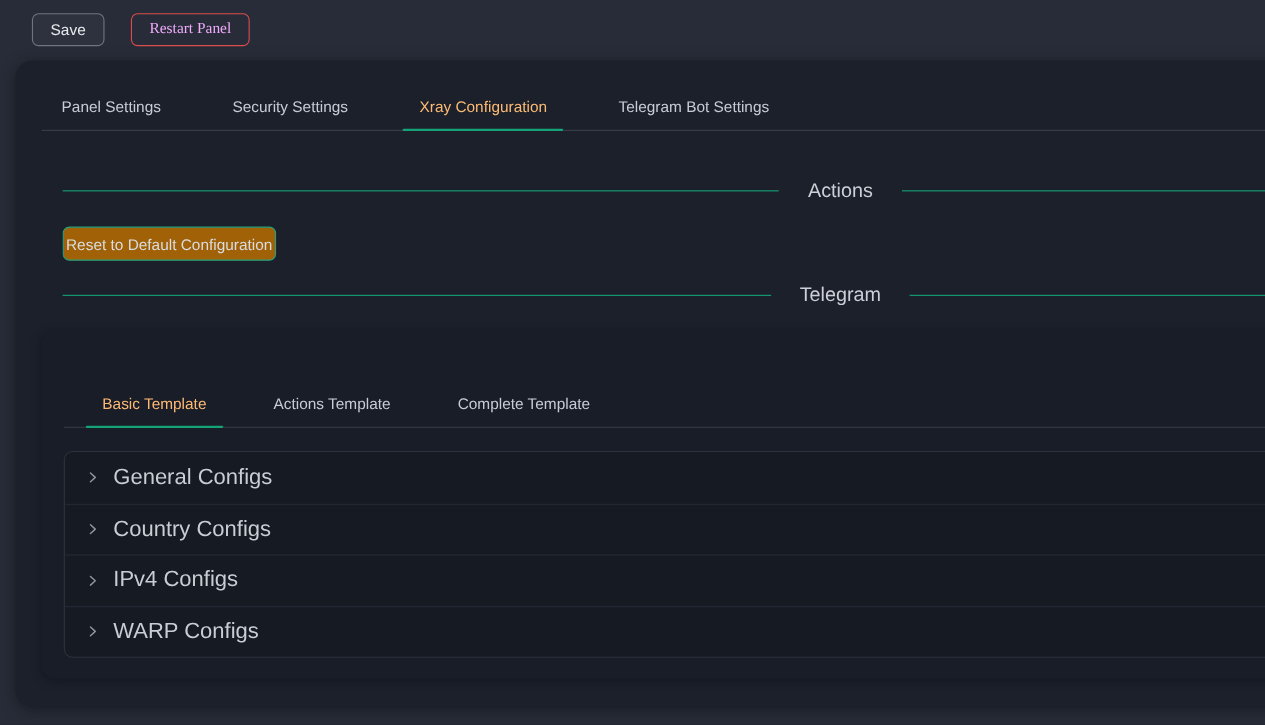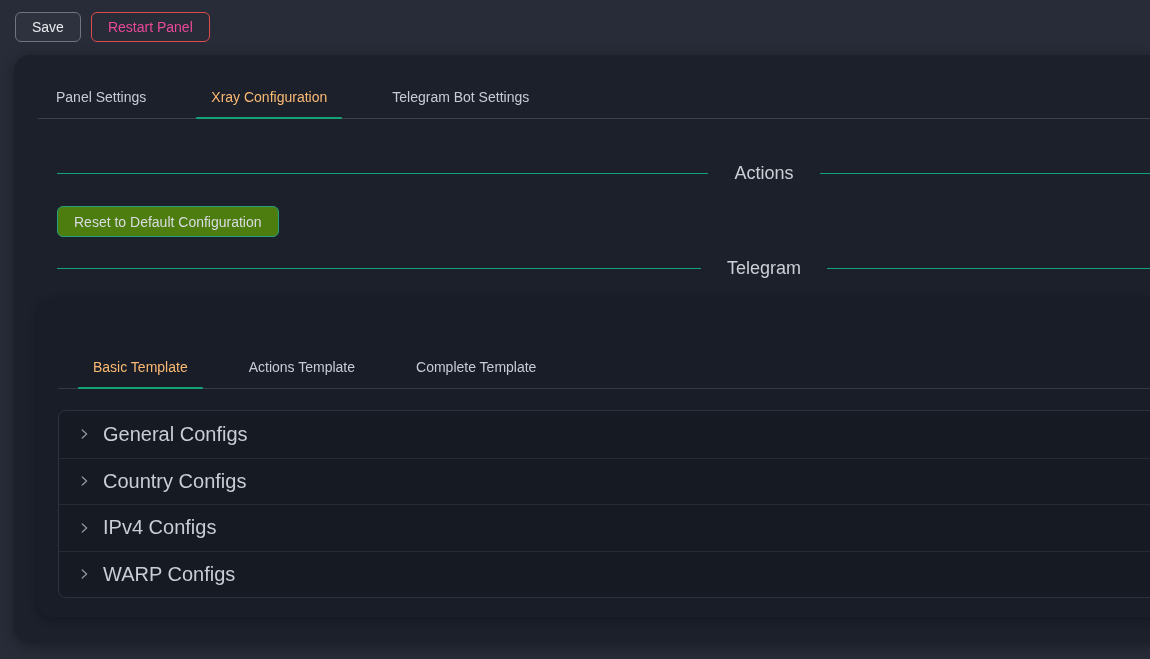--- a/index.html
+++ b/index.html
@@ -10,24 +10,24 @@
     background:#272c38;
     font-family:"Liberation Sans", sans-serif;
     color:#c9cdd4;
   }
 
   
   .topbar { position:absolute; top:12px; left:15px; display:flex; gap:10px; z-index:5; }
   .btn {
     height:30px; padding:0 16px; font-size:14px; border-radius:6px;
     display:inline-flex; align-items:center; justify-content:center;
-    cursor:pointer; font-family:"Liberation Sans", sans-serif;
+    cursor:pointer; font-family:"Liberation Sans", sans-serif;margin-left:14px;
   }
   .btn-save { background:#2d323e; border:1px solid #6e7480; color:#e8eaed; }
-  .btn-restart { background:transparent; border:1px solid #dd4c4c; color:#ec4899; }
+  .btn-restart { background:transparent; border:1px solid #dd4c4c; color:#f0abfc;font-family:Liberation Serif, serif; }
 
   
   .main-card {
     position:absolute; left:14px; top:55px; width:1500px; height:588px;
     background:#1b202b; border-radius:16px;
     box-shadow:0 3px 14px rgba(0,0,0,.35);
   }
 
   
   .main-tabs {
@@ -50,22 +50,22 @@
     position:absolute; left:43px; right:43px; height:24px;
     display:flex; align-items:center;
   }
   .divider-actions { top:106px; }
   .divider-templates { top:201px; }
   .divider-line { flex:1; height:1px; background:#15a277; }
   .divider-text { margin:0 26px; font-size:18px; color:#ccd0d6; white-space:nowrap; }
 
   
   .btn-reset {
-    position:absolute; left:43px; top:151px; height:31px; padding:0 16px;
-    background:#4d7c0f; border:1px solid #27a07c; border-radius:6px;
+    position:absolute; left:43px; top:151px; height:31px; padding:0 2px;
+    background:#a16207; border:1px solid #27a07c; border-radius:6px;
     color:#d9dce0; font-size:14px; display:inline-flex; align-items:center;
     cursor:pointer; font-family:"Liberation Sans", sans-serif;
   }
 
   
   .templates-card {
     position:absolute; left:24px; top:245px; width:1452px; height:317px;
     background:#181d27; border-radius:12px;
     box-shadow:0 2px 10px rgba(0,0,0,.3);
   }
@@ -93,20 +93,21 @@
 
 <div class="topbar">
   <button class="btn btn-save">Save</button>
   <button class="btn btn-restart">Restart Panel</button>
 </div>
 
 <div class="main-card">
 
   <div class="main-tabs">
     <div class="tab">Panel Settings</div>
+    <div class="tab">Security Settings</div>
     <div class="tab active">Xray Configuration</div>
     <div class="tab">Telegram Bot Settings</div>
   </div>
 
   <div class="divider divider-actions">
     <span class="divider-line"></span>
     <span class="divider-text">Actions</span>
     <span class="divider-line"></span>
   </div>
 

